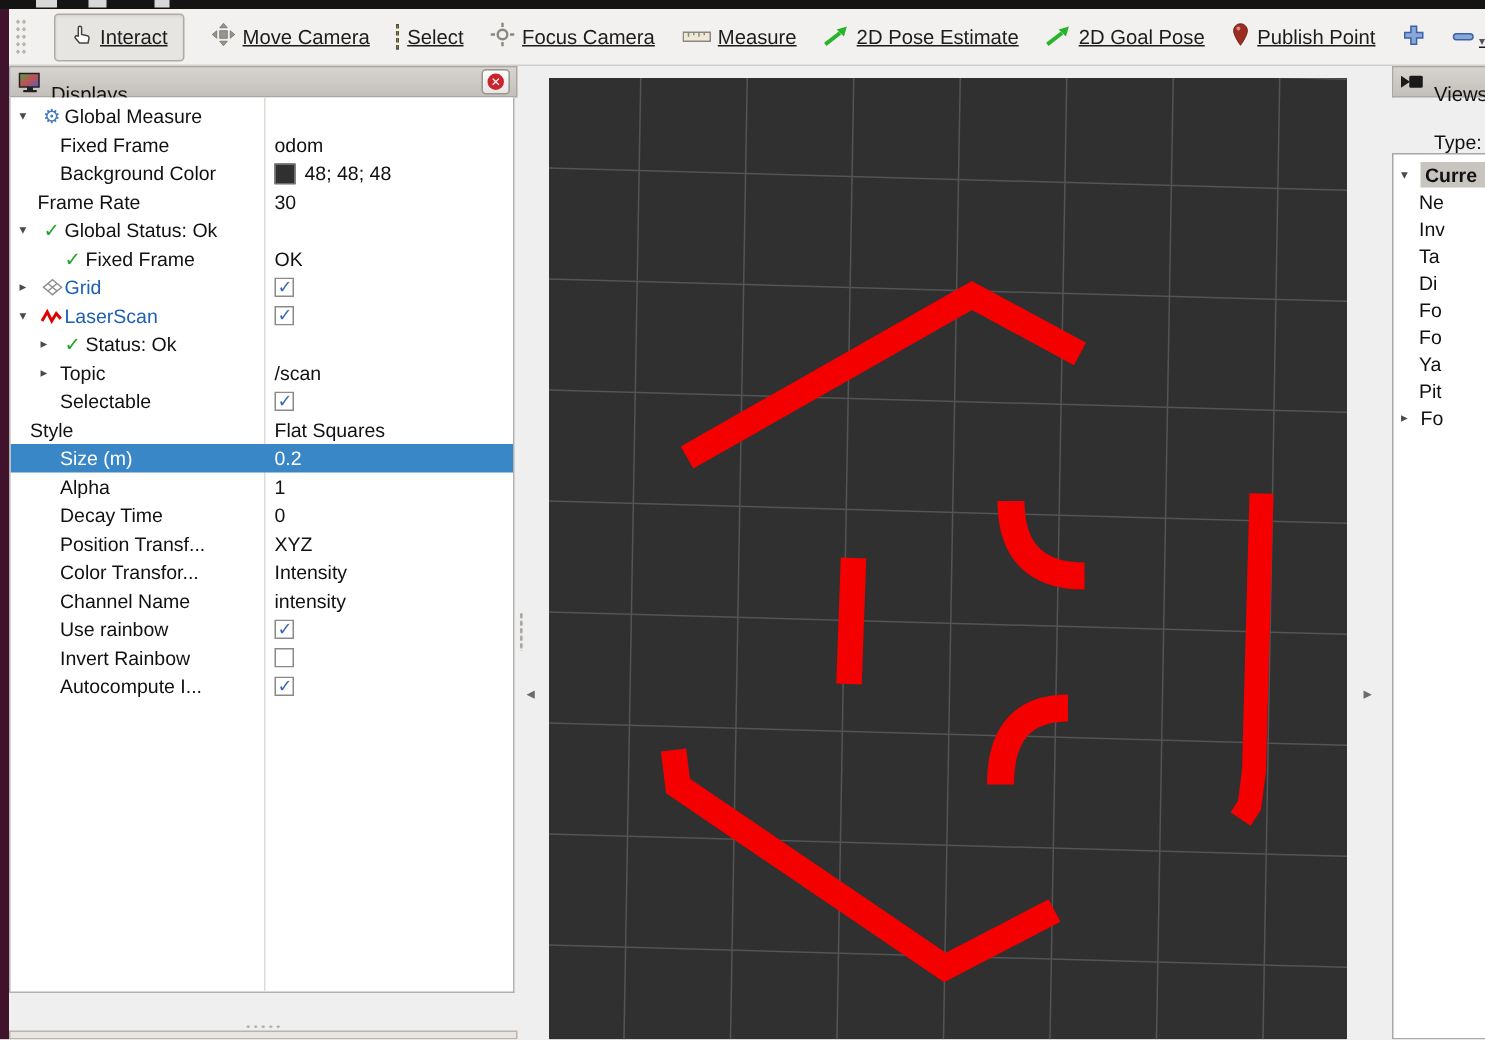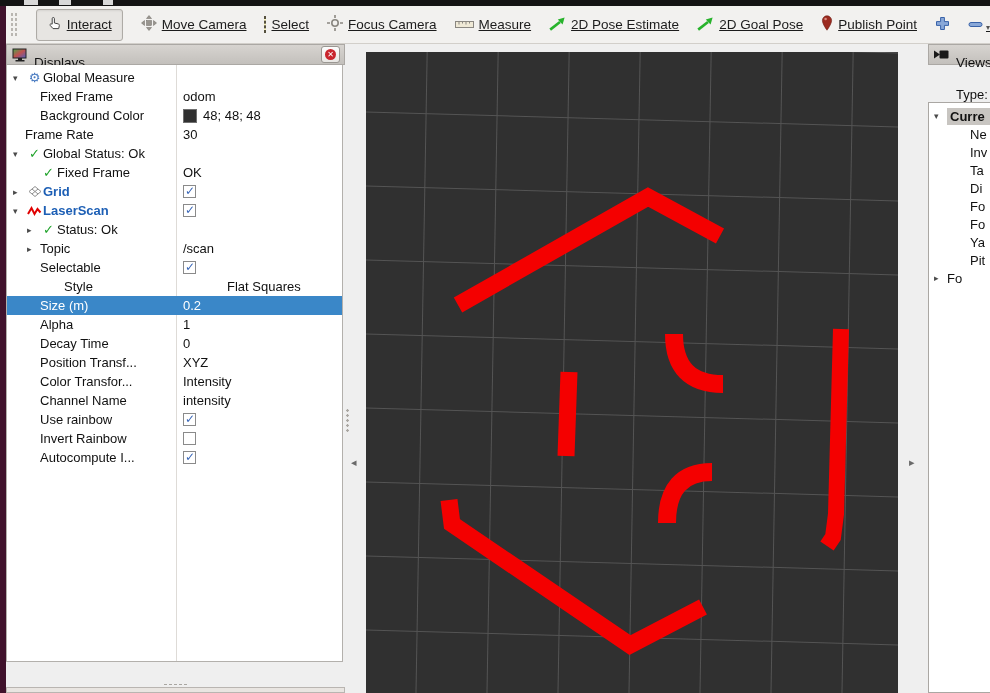--- a/index.html
+++ b/index.html
@@ -28,21 +28,21 @@
   #closebtn .cc{width:11px;height:11px;border-radius:50%;background:#c9252d;color:#fff;font-size:8px;line-height:11px;text-align:center;font-weight:bold;}
   #dtree{position:absolute;left:0;top:21px;width:337px;height:597px;background:#fff;border:1px solid #b3b0ac;border-top:none;overflow:hidden;padding-top:3px;box-sizing:border-box;}
   #colsep{position:absolute;left:169px;top:0;width:1px;height:597px;background:#dedbd7;z-index:0;}
   .trow{height:19px;display:flex;align-items:center;font-size:13px;color:#111;}
   .trow.selected{background:#3a87c8;color:#fff;position:relative;z-index:1;}
   .tname{flex:0 0 169px;display:flex;align-items:center;white-space:nowrap;overflow:hidden;box-sizing:border-box;}
   .tval{flex:1;display:flex;align-items:center;padding-left:7px;white-space:nowrap;overflow:hidden;}
   .exp{width:13px;flex:0 0 13px;font-size:9px;color:#4a4a4a;}
   .trow.selected .exp{color:#eaf2fa;}
   .ticon{width:17px;flex:0 0 17px;display:flex;align-items:center;justify-content:center;}
-  .bblue{color:#1d5fb5;font-weight:bold;}
+  .bblue{color:#1d5fb5;font-weight:normal;}
   .checkglyph{color:#1fa32a;font-weight:bold;font-size:13px;}
   .gearglyph{color:#4679c0;font-size:13px;}
   .cb{width:13px;height:13px;border:1px solid #8a8a8a;background:#fff;position:relative;box-sizing:border-box;}
   .cb.on::after{content:"\2713";position:absolute;left:1px;top:-2px;font-size:12px;font-weight:bold;color:#3a67b8;}
   .swatch{width:12px;height:12px;background:#303030;border:1px solid #6f6f6f;margin-right:6px;}
 
   
   #hsplit{position:absolute;left:6px;top:681px;width:339px;height:6px;display:flex;align-items:center;justify-content:center;}
   #hsplit .dots{width:26px;height:3px;background-image:radial-gradient(#a9a6a1 1px,transparent 1.2px);background-size:5px 3px;}
   #nextpanel{position:absolute;left:6px;top:687px;width:339px;height:6px;background:#e9e5e1;border:1px solid #b9b5b1;box-sizing:border-box;}
@@ -62,21 +62,21 @@
   
   #views{position:absolute;left:928px;top:44px;width:62px;height:480px;}
   #views .phead{border-right:none;}
   #typerow{position:absolute;left:0;top:22px;width:62px;height:36px;display:flex;align-items:flex-end;font-size:13px;color:#111;gap:4px;margin-left:28px;}
   #typecombo{width:26px;height:20px;background:#fff;border:1px solid #999;border-radius:2px;display:flex;align-items:center;padding-left:4px;box-sizing:border-box;overflow:hidden;}
   #vtree{position:absolute;left:0;top:58px;width:63px;height:591px;background:#fff;border:1px solid #aaa7a3;box-sizing:border-box;padding-top:4px;overflow:hidden;}
   .vrow{height:18px;display:flex;align-items:center;font-size:13px;color:#111;white-space:nowrap;}
   .vrow .exp{margin-left:5px;}
   .vrow .vlabel{overflow:hidden;}
   .vrow.header .vlabel{font-weight:bold;background:#c8c5c1;padding:1px 2px 1px 3px;flex:1;}
-  .vrow.plain .vlabel{margin-left:41px;}
+  .vrow.plain .vlabel{margin-left:17px;}
 </style>
 </head>
 <body>
 <div id="root">
 
   <div id="topstrip">
     <span class="topmark" style="left:24px;width:14px;"></span>
     <span class="topmark" style="left:59px;width:12px;"></span>
     <span class="topmark" style="left:103px;width:10px;"></span>
   </div>
@@ -294,21 +294,21 @@
         <div class="trow">
           <div class="tname" style="padding-left: 20px;">
             <span class="exp"></span>
             <span>Selectable</span>
           </div>
           <div class="tval">
             <span class="cb on"></span>
           </div>
         </div>
         <div class="trow">
-          <div class="tname" style=" margin-left: 44px;">
+          <div class="tname" style="">
             <span class="exp"></span>
             <span>Style</span>
           </div>
           <div class="tval">
             <span>Flat Squares</span>
           </div>
         </div>
         <div class="trow selected">
           <div class="tname" style="padding-left: 20px;">
             <span class="exp"></span>

